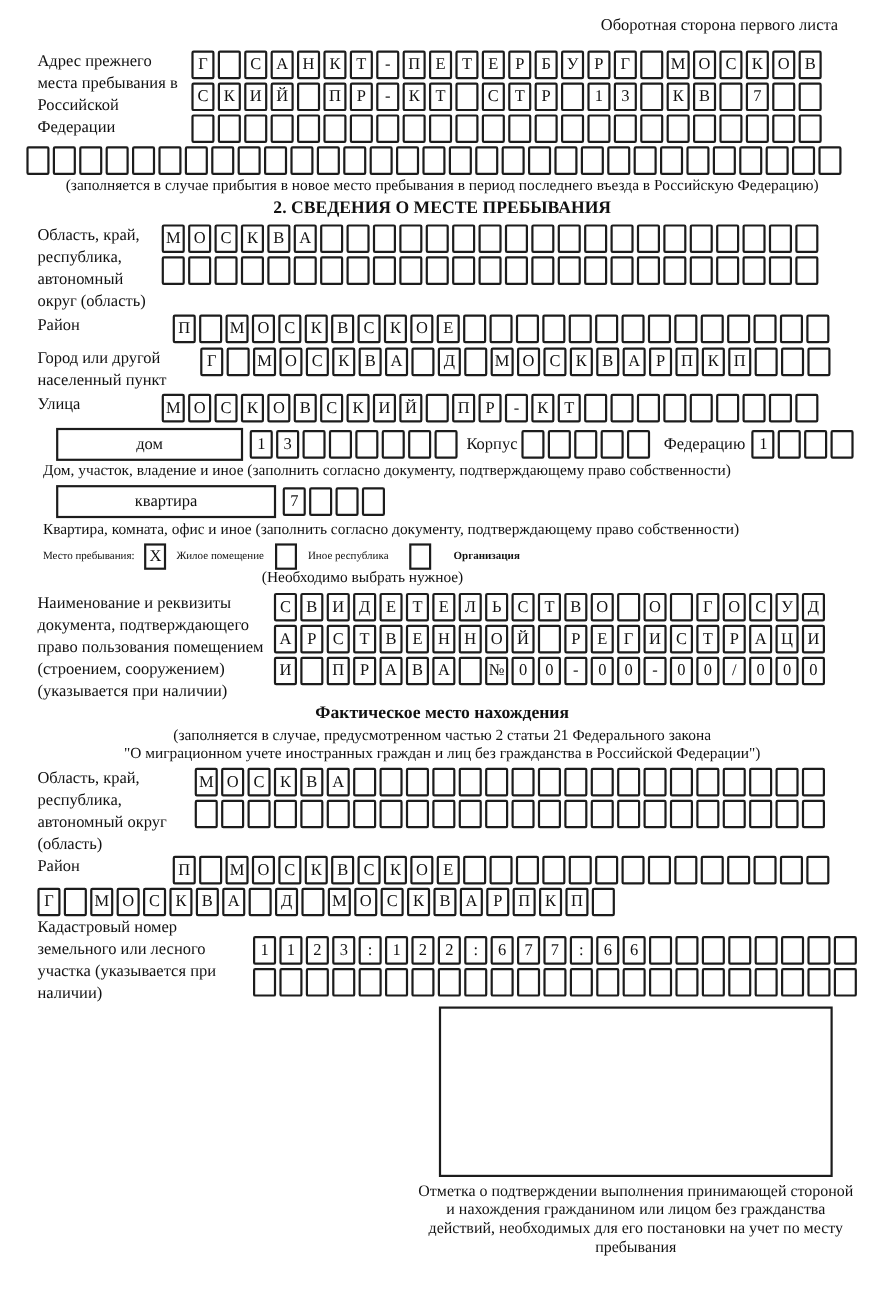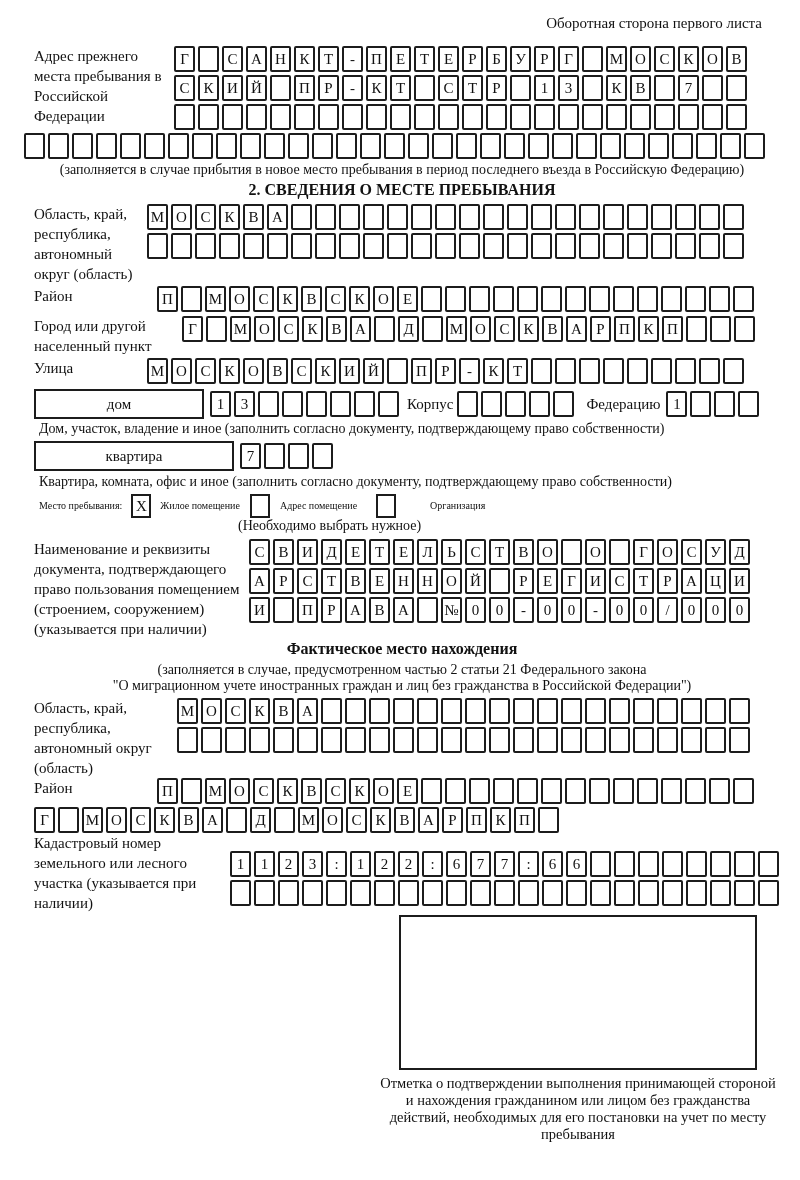--- a/index.html
+++ b/index.html
@@ -22,20 +22,21 @@
   .cell {
     width: 21px; height: 26px; flex: 0 0 auto;
     border: 2px solid #1c1c1c; border-radius: 2px;
     display: flex; align-items: center; justify-content: center;
     font-size: 15px; line-height: 1;
   }
   .bigbox {
     border: 2px solid #1c1c1c; height: 30px; flex: 0 0 auto;
     display: flex; align-items: center; justify-content: center;
     font-size: 15px;
+    margin-left: 17px;
   }
   .inlinelbl { font-size: 15px; line-height: 30px; flex: 0 0 auto; }
   .note { font-size: 14px; line-height: 16px; }
   .center { text-align: center; }
   .title { font-weight: bold; font-size: 16px; line-height: 20px; text-align: center; }
   .chk {
     width: 20px; height: 24px; flex: 0 0 auto;
     border: 2px solid #1c1c1c;
     display: flex; align-items: center; justify-content: center;
     font-size: 15px;
@@ -373,23 +374,23 @@
         <span class="cell"></span>
       </div>
   </div>
   <div class="note mb4" style="padding-left:5px;">Квартира, комната, офис и иное (заполнить согласно документу, подтверждающему право собственности)</div>
 
   <div class="flexrow vcenter">
     <span class="staylbl" style="margin-right:9px; padding-left:5px;">Место пребывания:</span>
     <span class="chk">X</span>
     <span class="staylbl" style="margin-left:9px;">Жилое помещение</span>
     <span class="chk" style="margin-left:10px;"></span>
-    <span class="staylbl" style="margin-left:10px;">Адрес помещение</span>
+    <span class="staylbl" style="margin-left:10px;">Иное республика</span>
     <span class="chk" style="margin-left:19px;"></span>
-    <span class="staylbl" style="margin-left:34px;">Организация</span>
+    <span class="staylbl" style="margin-left:20px;font-weight:bold;">Организация</span>
   </div>
   <div class="note mb5" style="margin-left:204px;">(Необходимо выбрать нужное)</div>
 
   <div class="flexrow">
     <div class="lbl w215">Наименование и реквизиты документа, подтверждающего право пользования помещением (строением, сооружением) (указывается при наличии)</div>
     <div class="cellcol">
       <div class="cellrow">
           <span class="cell">С</span>
           <span class="cell">В</span>
           <span class="cell">И</span>

